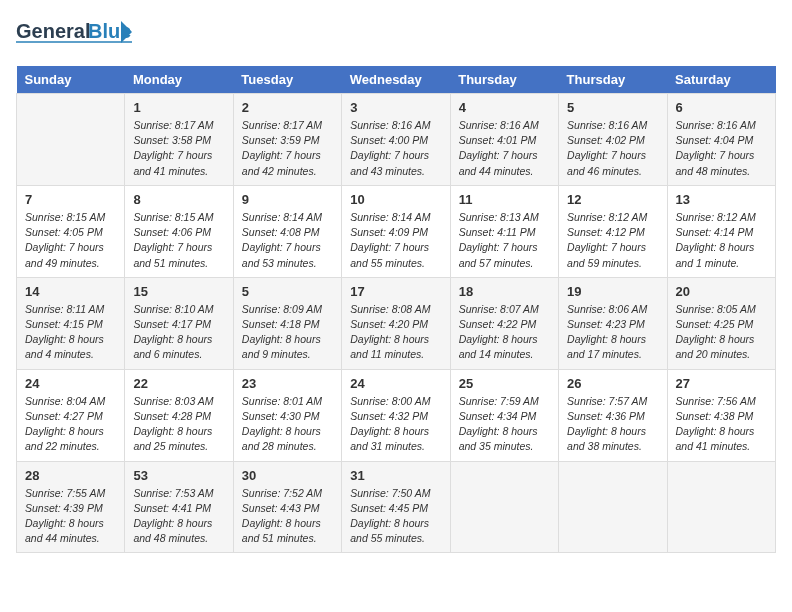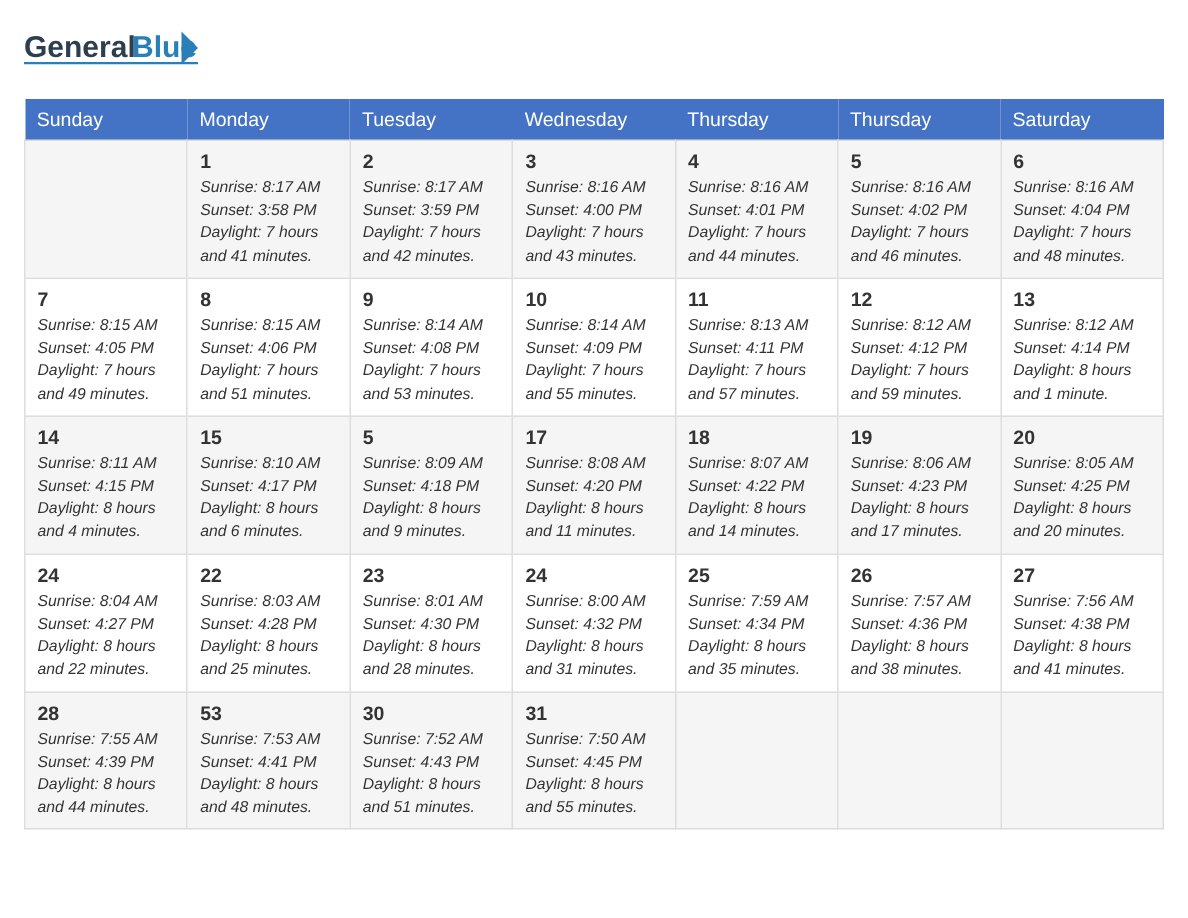--- a/index.html
+++ b/index.html
@@ -36,21 +36,21 @@
     table {
       width: 100%;
       border-collapse: collapse;
     }
     th {
       background-color: #4472c4;
       color: white;
       text-align: left;
       padding: 6px 8px;
       font-size: 13px;
-      font-weight: normal;
+      font-weight: bold;
     }
     td {
       vertical-align: top;
       padding: 6px 8px;
       font-size: 11px;
       color: #333;
       border: 1px solid #ddd;
       width: calc(100% / 7);
       min-height: 80px;
     }

